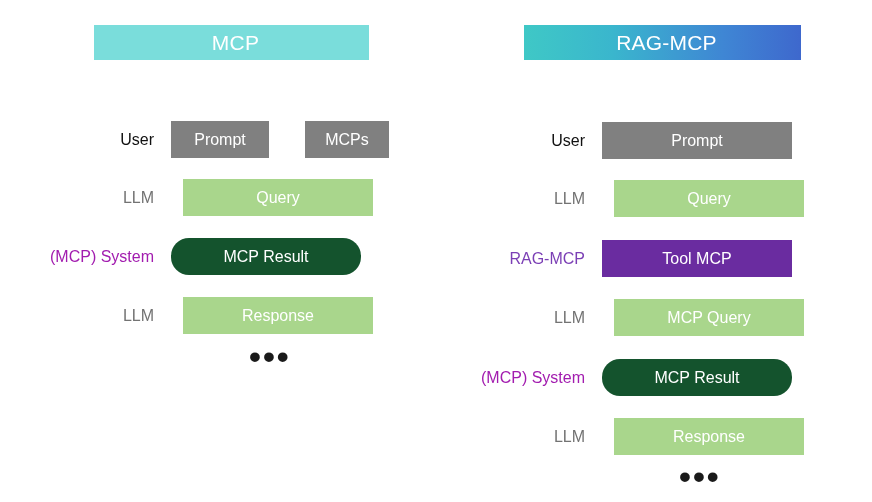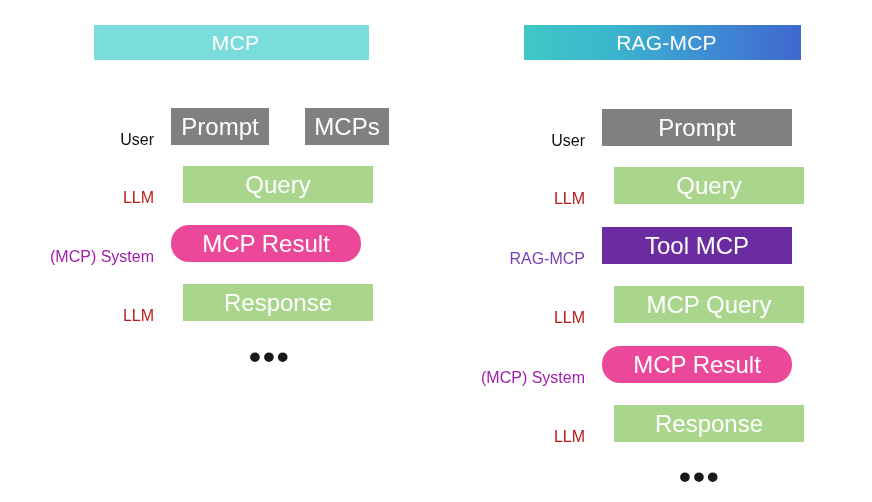--- a/index.html
+++ b/index.html
@@ -73,41 +73,41 @@
     justify-content: flex-end;
     font-size: 16px;
     white-space: nowrap;
     line-height: 1;
     padding-right: 9px;
     box-sizing: border-box;
     margin-top: 16px;
   }
   .box {
     position: absolute;
-    top: 3px;
+    top: 16px;
     height: 37px;
     display: flex;
     align-items: center;
     justify-content: center;
     color: #ffffff;
-    font-size: 24px;
+    font-size: 16px;
     line-height: 1;
     white-space: nowrap;
   }
 
   
   .lbl-user   { color: #111111; }
-  .lbl-llm    { color: #b91c1c; }
+  .lbl-llm    { color: #737373; }
   .lbl-system { color: #a21caf; }
   .lbl-rag    { color: #7b3fb5; }
 
   
   .box-gray   { background: #808080; }
   .box-green  { background: #a9d68c; margin-left: 12px; }
-  .box-pink   { background: #ec4899; border-radius: 18px; }
+  .box-pink   { background: #14532d; border-radius: 18px; }
   .box-purple { background: #6a2ca0; }
 
   
   #panel-mcp .row-label { left: 0px; width: 163px; }
   #panel-mcp .box-wide  { left: 171px; width: 190px; }
   #panel-mcp .box-split-a { left: 171px; width: 98px; }
   #panel-mcp .box-split-b { left: 277px; width: 84px; margin-left: 28px; }
 
   
   #panel-ragmcp .row-label { left: 0px; width: 158px; }   

